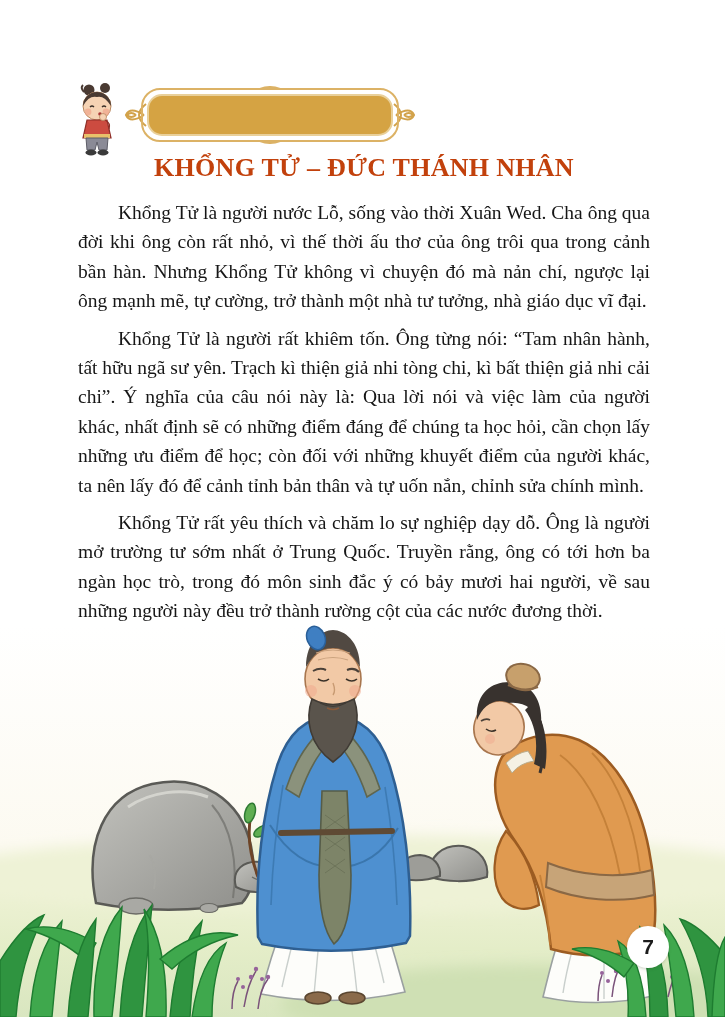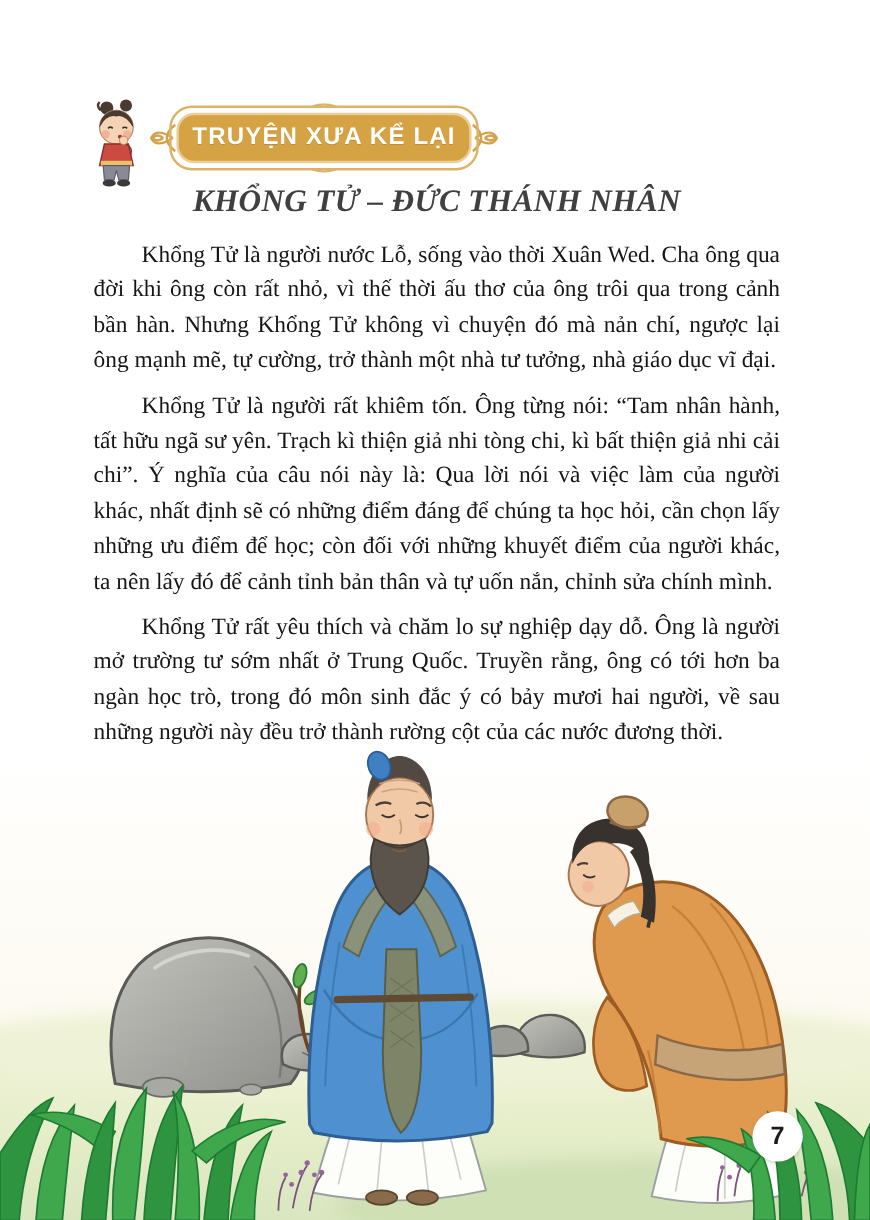--- a/index.html
+++ b/index.html
@@ -17,21 +17,21 @@
     position:absolute;left:30px;right:30px;top:9px;bottom:11px;
     display:flex;align-items:center;justify-content:center;
     color:#ffffff;font-family:"Liberation Sans", sans-serif;
     font-weight:bold;font-size:20px;letter-spacing:1px;white-space:nowrap;
     text-shadow:0 1px 0 rgba(150,100,20,.35);
   }
   
   .content{position:absolute;top:153px;left:78px;width:572px;}
   .story-title{
     margin:0 0 15px 0;text-align:center;
-    color:#404040;font-size:26px;font-weight:bold;letter-spacing:.3px;font-style:italic;
+    color:#c2410c;font-size:26px;font-weight:bold;letter-spacing:.3px;
   }
   .story-para{
     margin:0 0 8px 0;color:#161616;
     font-size:19.5px;line-height:29.4px;
     text-align:justify;text-indent:40px;
   }
   
   .illustration{position:absolute;left:0;bottom:0;width:725px;height:392px;}
   .illustration>svg{display:block;width:725px;height:392px;}
   .page-number{
@@ -83,21 +83,20 @@
           <path d="M274 29 Q288 20 292 29 Q288 38 274 29"></path>
           <path d="M272 18 Q286 29 272 40"></path>
           <path d="M282 29 q5 -4 9 0 q-4 4 -9 0"></path>
         </g>
 
         <rect x="20" y="3" width="256" height="52" rx="18" fill="none" stroke="#dcb265" stroke-width="2"></rect>
         <path d="M138 3 q10 -4 20 0 M138 55 q10 4 20 0" stroke="#dcb265" stroke-width="2" fill="none"></path>
 
         <rect x="26" y="9" width="244" height="40" rx="14" fill="#d5a343" stroke="#e9d09a" stroke-width="2"></rect>
       </svg>
-      <span class="banner-label">TRUYỆN XƯA KỂ LẠI</span>
     </div>
   </div>
 
   <div class="content">
     <h1 class="story-title">KHỔNG TỬ – ĐỨC THÁNH NHÂN</h1>
     <p class="story-para">Khổng Tử là người nước Lỗ, sống vào thời Xuân Wed. Cha ông qua đời khi ông còn rất nhỏ, vì thế thời ấu thơ của ông trôi qua trong cảnh bần hàn. Nhưng Khổng Tử không vì chuyện đó mà nản chí, ngược lại ông mạnh mẽ, tự cường, trở thành một nhà tư tưởng, nhà giáo dục vĩ đại.</p>
     <p class="story-para">Khổng Tử là người rất khiêm tốn. Ông từng nói: “Tam nhân hành, tất hữu ngã sư yên. Trạch kì thiện giả nhi tòng chi, kì bất thiện giả nhi cải chi”. Ý nghĩa của câu nói này là: Qua lời nói và việc làm của người khác, nhất định sẽ có những điểm đáng để chúng ta học hỏi, cần chọn lấy những ưu điểm để học; còn đối với những khuyết điểm của người khác, ta nên lấy đó để cảnh tỉnh bản thân và tự uốn nắn, chỉnh sửa chính mình.</p>
     <p class="story-para">Khổng Tử rất yêu thích và chăm lo sự nghiệp dạy dỗ. Ông là người mở trường tư sớm nhất ở Trung Quốc. Truyền rằng, ông có tới hơn ba ngàn học trò, trong đó môn sinh đắc ý có bảy mươi hai người, về sau những người này đều trở thành rường cột của các nước đương thời.</p>
   </div>
 

